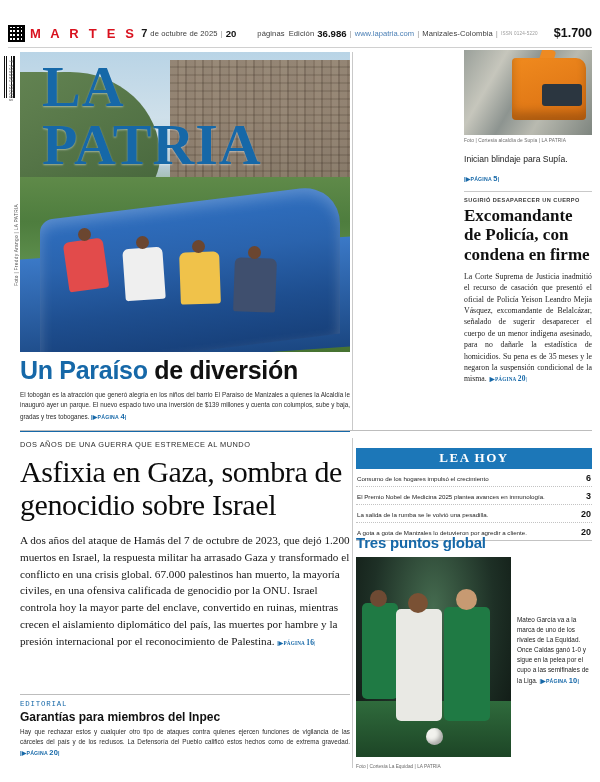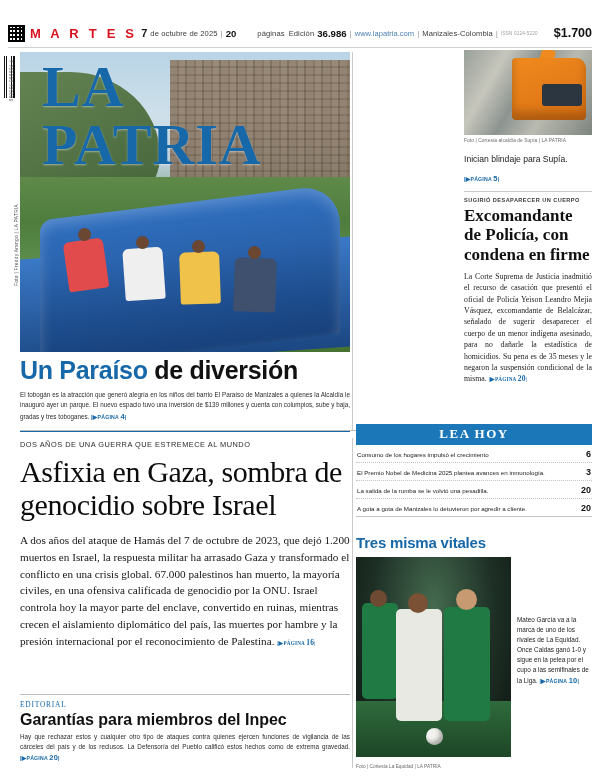--- a/index.html
+++ b/index.html
@@ -161,28 +161,28 @@
   .main-body {
     font-family:"Liberation Serif", serif;
     font-size: 11.2px; line-height: 1.5; color:#161616; margin-top: 11px;
     text-align: left;
   }
 
   
   .editorial { position:absolute; left: 20px; top: 694px; width: 330px; }
   .ed-rule { border-top: 1px solid #bdbdbd; margin-bottom: 5px; }
   .ed-label {
-    font-family:Liberation Serif, serif; font-size: 7.4px; color:#1668a8;
+    font-family:Liberation Mono, monospace; font-size: 7.4px; color:#1668a8;
     letter-spacing: .8px; text-transform: uppercase;
   }
-  .ed-title { font-size: 16px; font-weight:bold; color:#111; margin-top: 2px; }
+  .ed-title { font-size: 12px; font-weight:bold; color:#111; margin-top: 2px; }
   .ed-body { font-size: 6.3px; line-height:1.6; color:#2b2b2b; margin-top: 3px; text-align: justify; }
 
   
-  .leahoy { position:absolute; left: 356px; top: 424px; width: 236px; }
+  .leahoy { position:absolute; left: 356px; top: 448px; width: 236px; }
   .leahoy-bar {
     background:#1c77b8; color:#fff; text-align:center;
     font-family:"Liberation Serif", serif; font-weight:bold;
     font-size: 13px; letter-spacing:1.5px; padding: 2px 0 3px;
   }
   .lh-item {
     display:flex; align-items:baseline; gap:4px;
     font-size: 6.2px; color:#222; padding: 4px 1px 3px;
     border-bottom: 1px dotted #c3c3c3;
   }
@@ -332,21 +332,21 @@
       <span>La salida de la rumba se le volvió una pesadilla.</span>
       <span class="pg">20</span>
     </div>
     <div class="lh-item">
       <span>A gota a gota de Manizales lo detuvieron por agredir a cliente.</span>
       <span class="pg">20</span>
     </div>
   </div>
 
   <div class="tres">
-    <h3>Tres misma vitales</h3>
+    <h3>Tres puntos global</h3>
     <div class="tres-wrap">
       <div class="tres-photo">
         <div class="tp-bg"></div>
         <div class="tp-turf"></div>
         <div class="tp-player tp-p1"></div>
         <div class="tp-player tp-p1h"></div>
         <div class="tp-player tp-p3"></div>
         <div class="tp-player tp-p3h"></div>
         <div class="tp-player tp-p2"></div>
         <div class="tp-player tp-p2h"></div>

